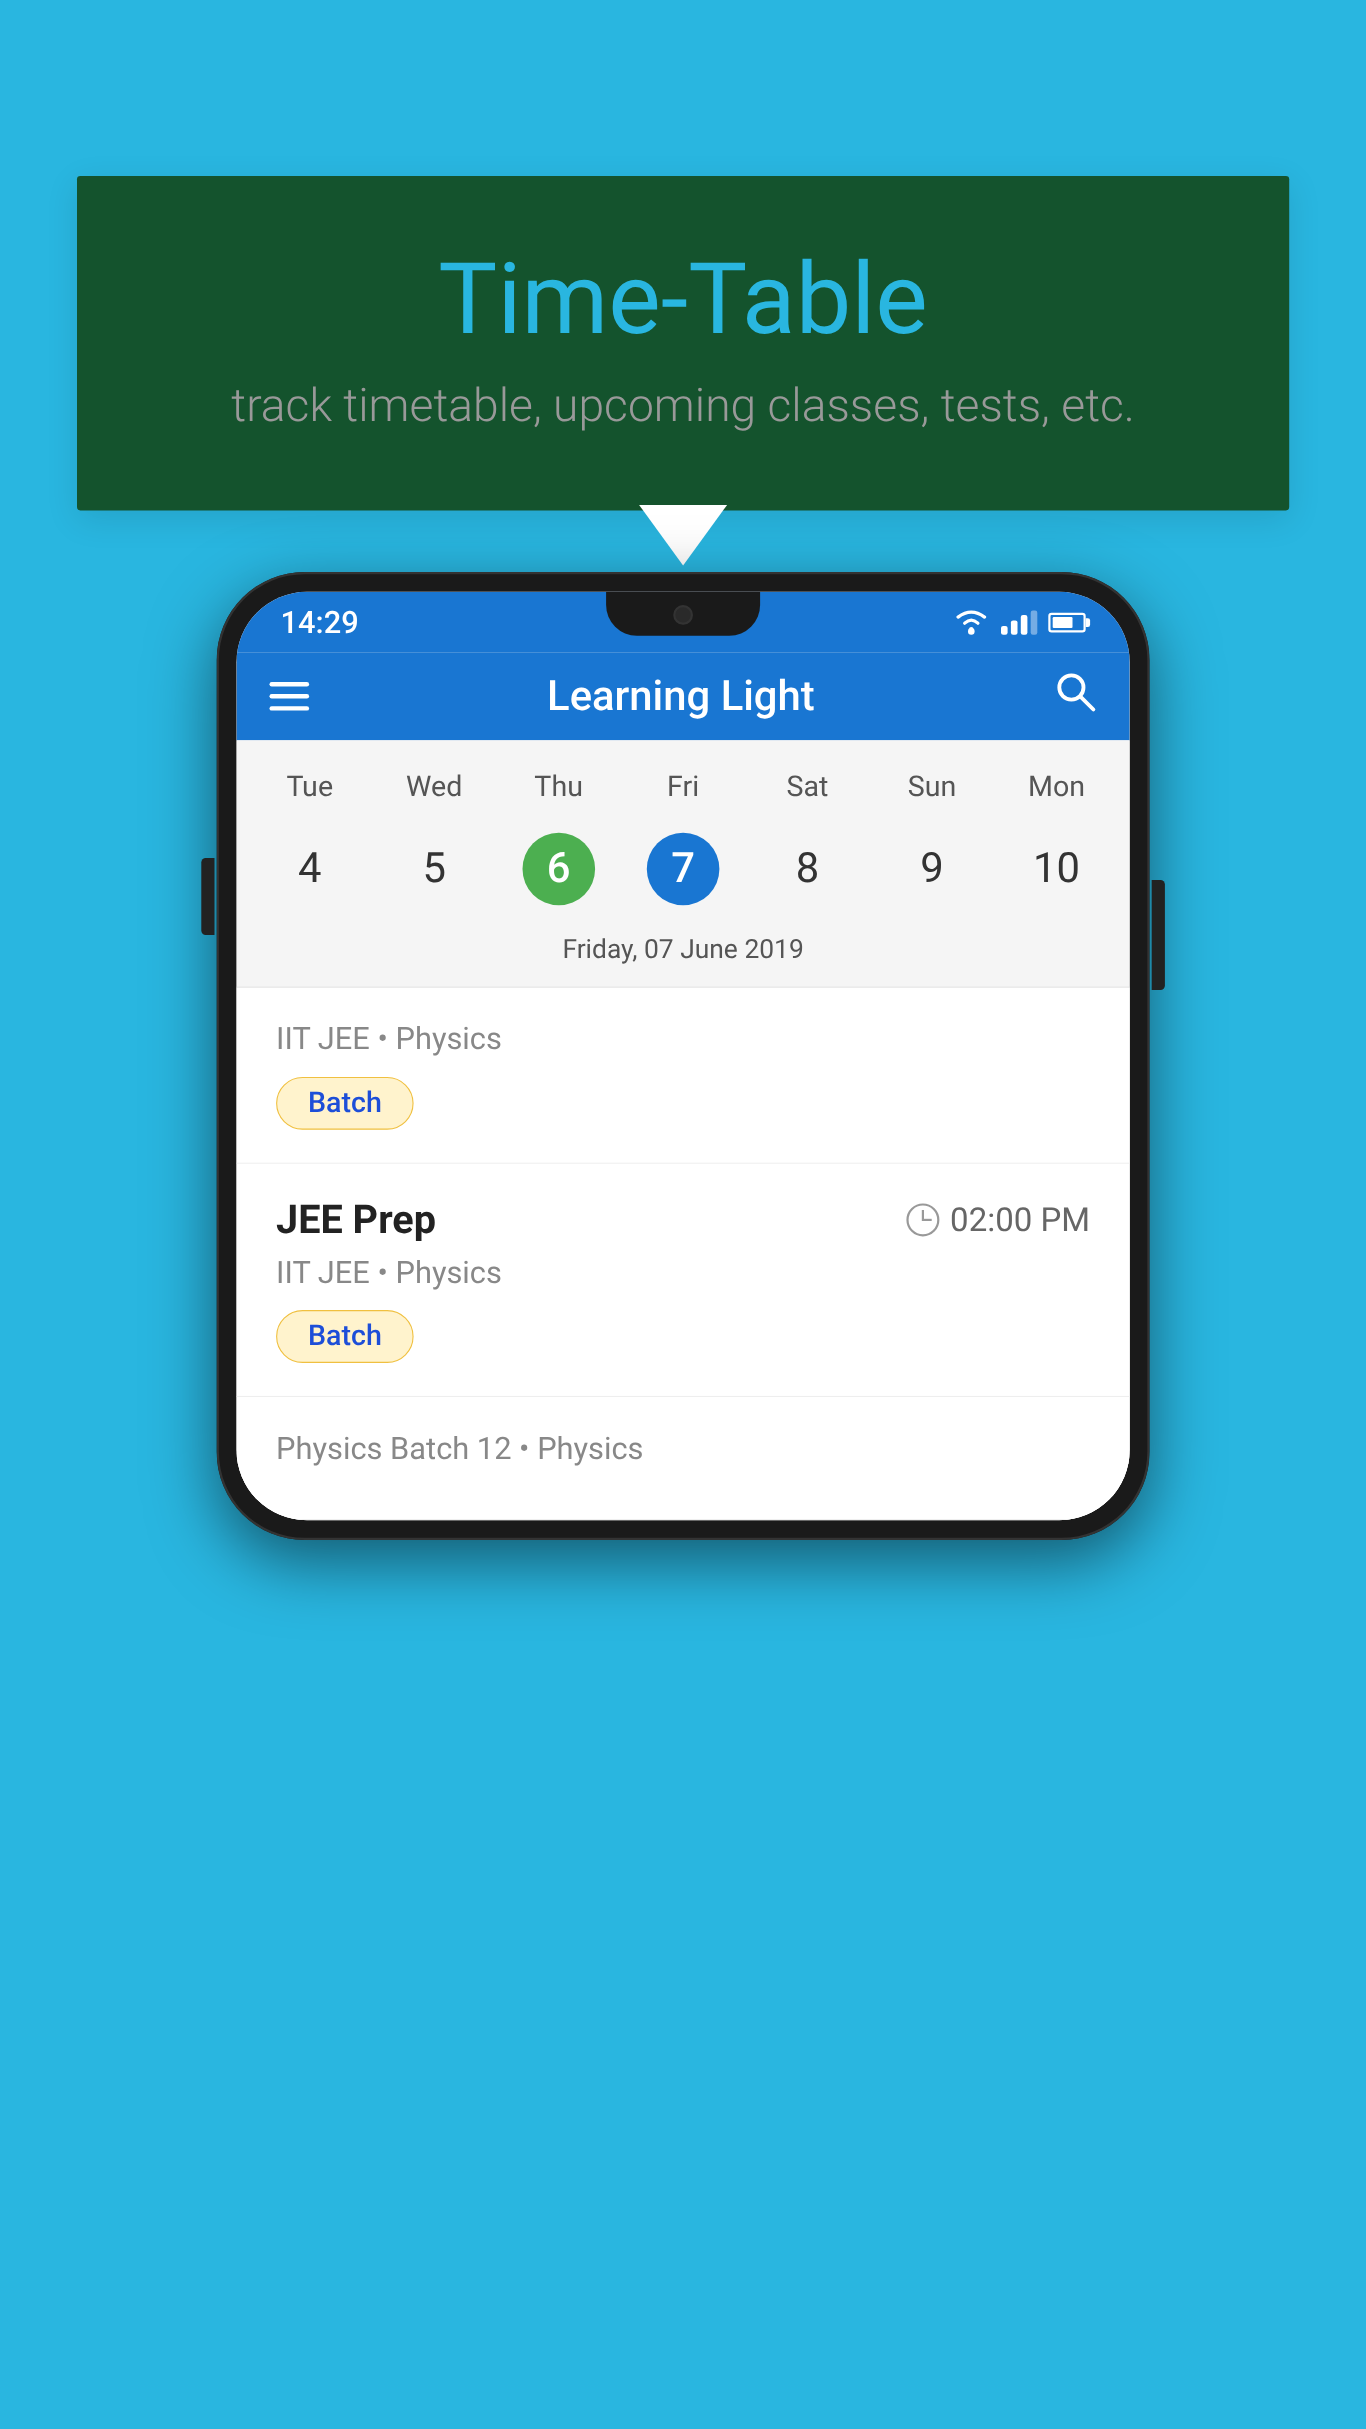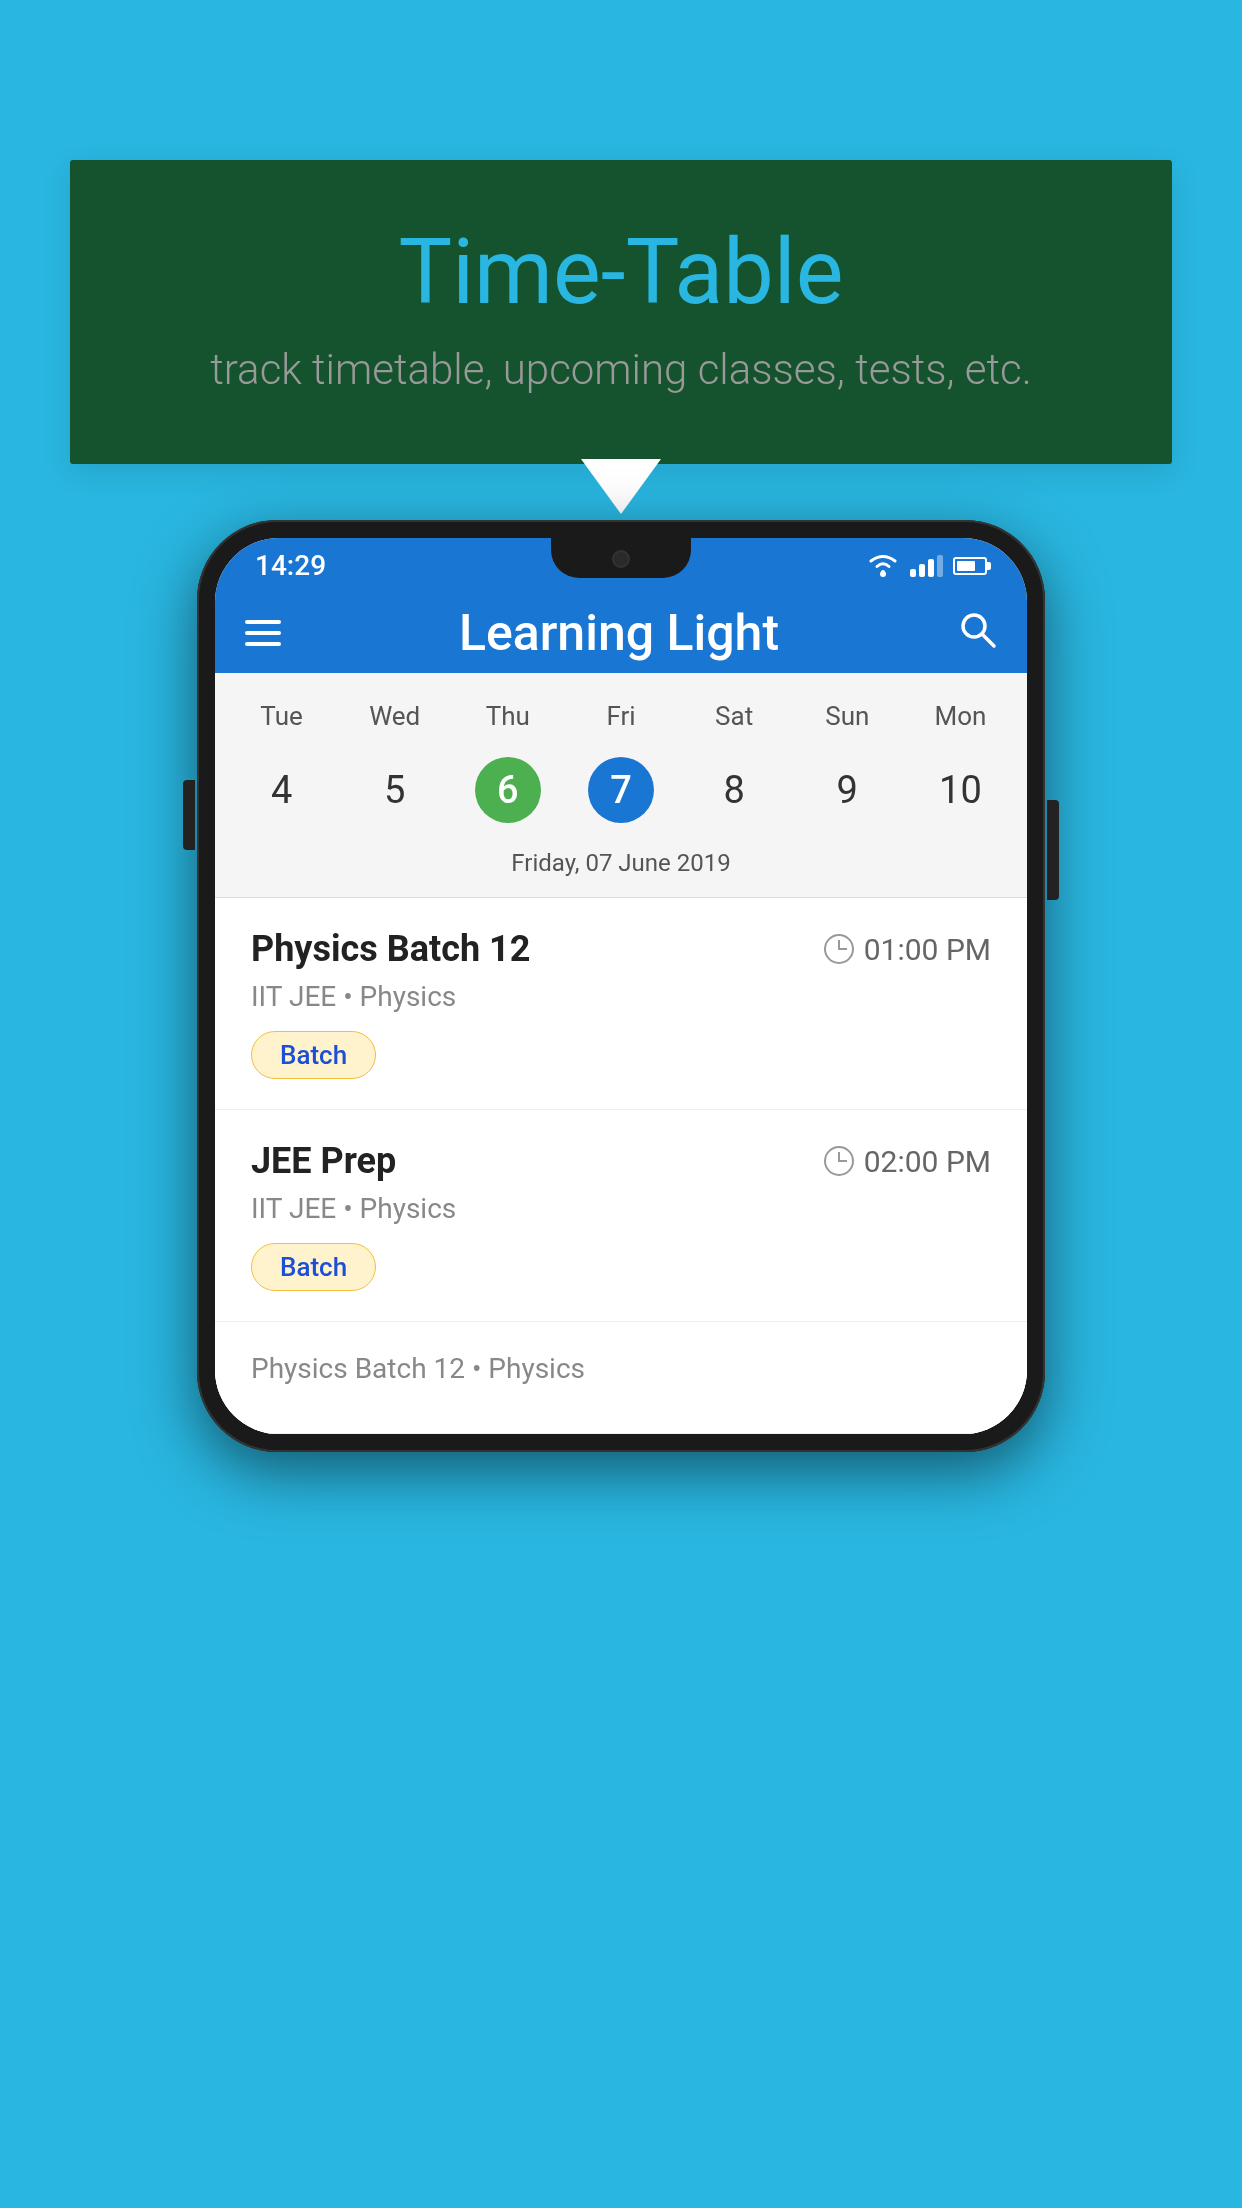--- a/index.html
+++ b/index.html
@@ -212,21 +212,21 @@
 
     .hamburger-line {
       width: 36px;
       height: 4px;
       background: white;
       border-radius: 2px;
     }
 
     .app-title {
       color: white;
-      font-size: 50px;
+      font-size: 38px;
       font-weight: 500;
     }
 
     .search-icon-btn {
       color: white;
       font-size: 38px;
       cursor: pointer;
     }
 
     
@@ -468,27 +468,20 @@
           <div class="day-number">
               <span>10</span>
             </div>
         </div>
         <div class="selected-date-label">Friday, 07 June 2019</div>
       </div>
 
       <div class="schedule-list">
 
         <div class="schedule-item">
-          <div class="schedule-item-header">
-            <span class="schedule-title">Physics Batch 12</span>
-            <div class="schedule-time">
-              <div class="clock-icon"></div>
-              <span>01:00 PM</span>
-            </div>
-          </div>
           <div class="schedule-meta">IIT JEE • Physics</div>
           <span class="batch-badge">Batch</span>
         </div>
 
         <div class="schedule-item">
           <div class="schedule-item-header">
             <span class="schedule-title">JEE Prep</span>
             <div class="schedule-time">
               <div class="clock-icon"></div>
               <span>02:00 PM</span>

